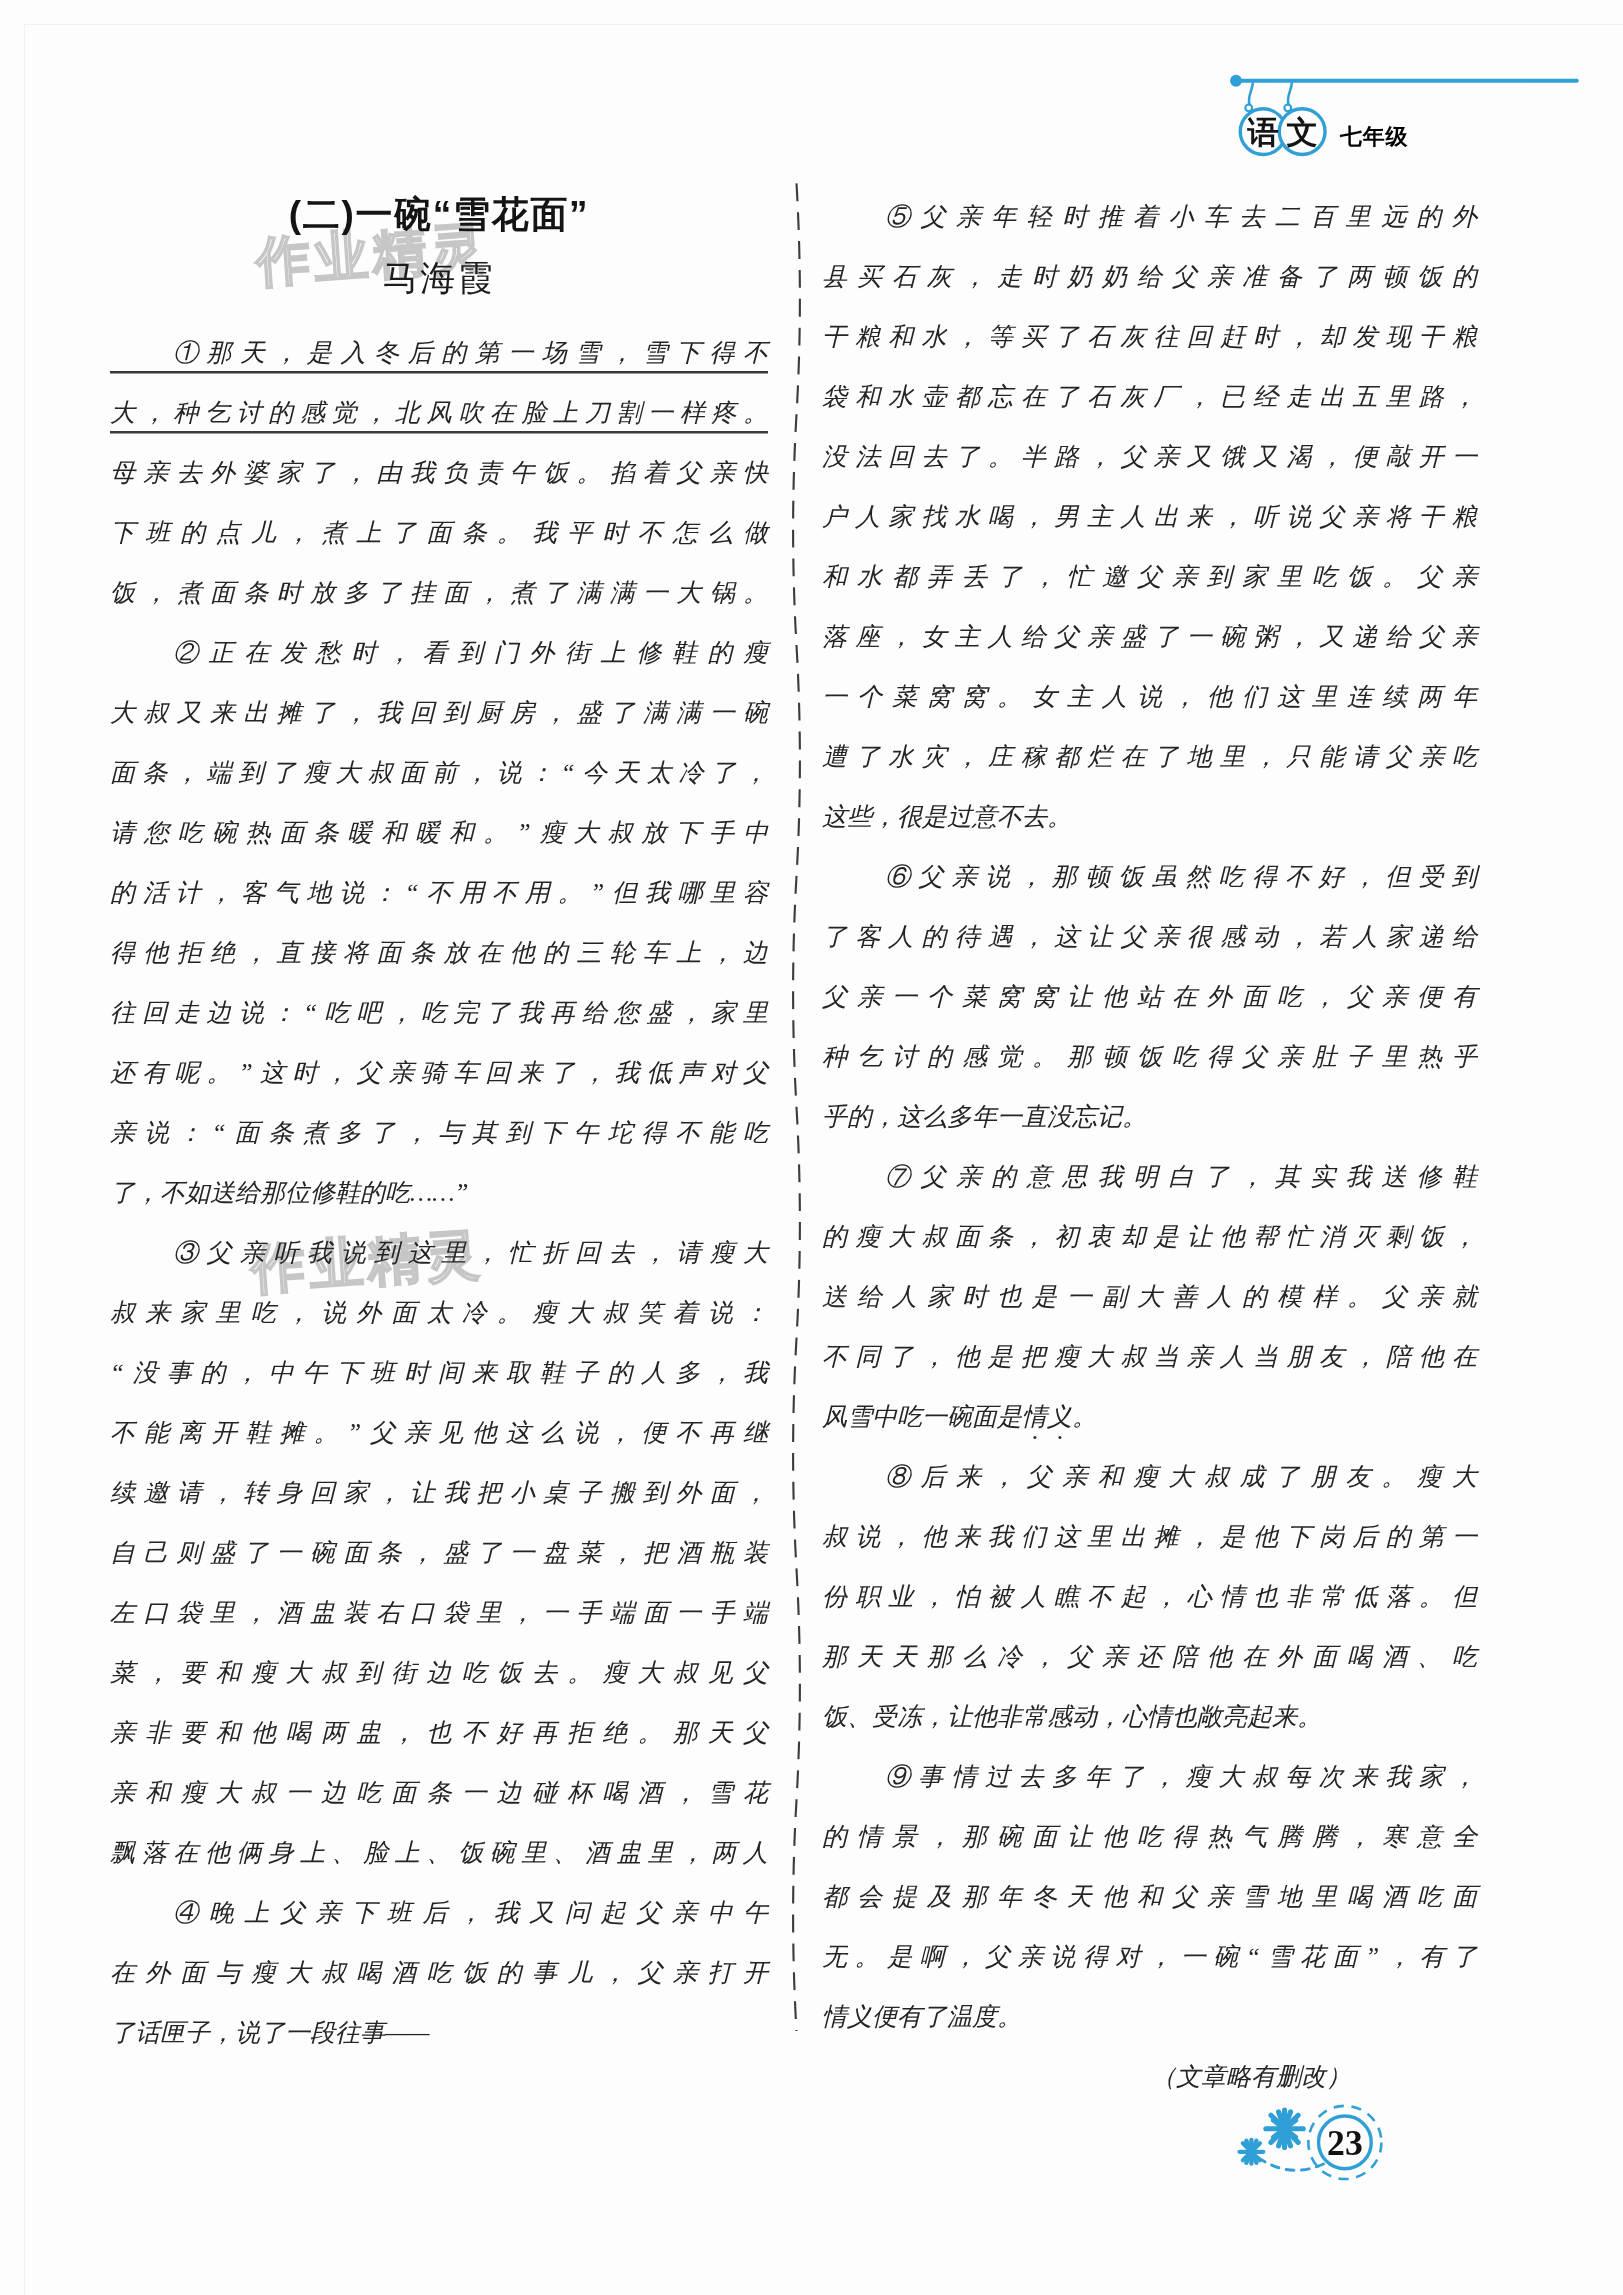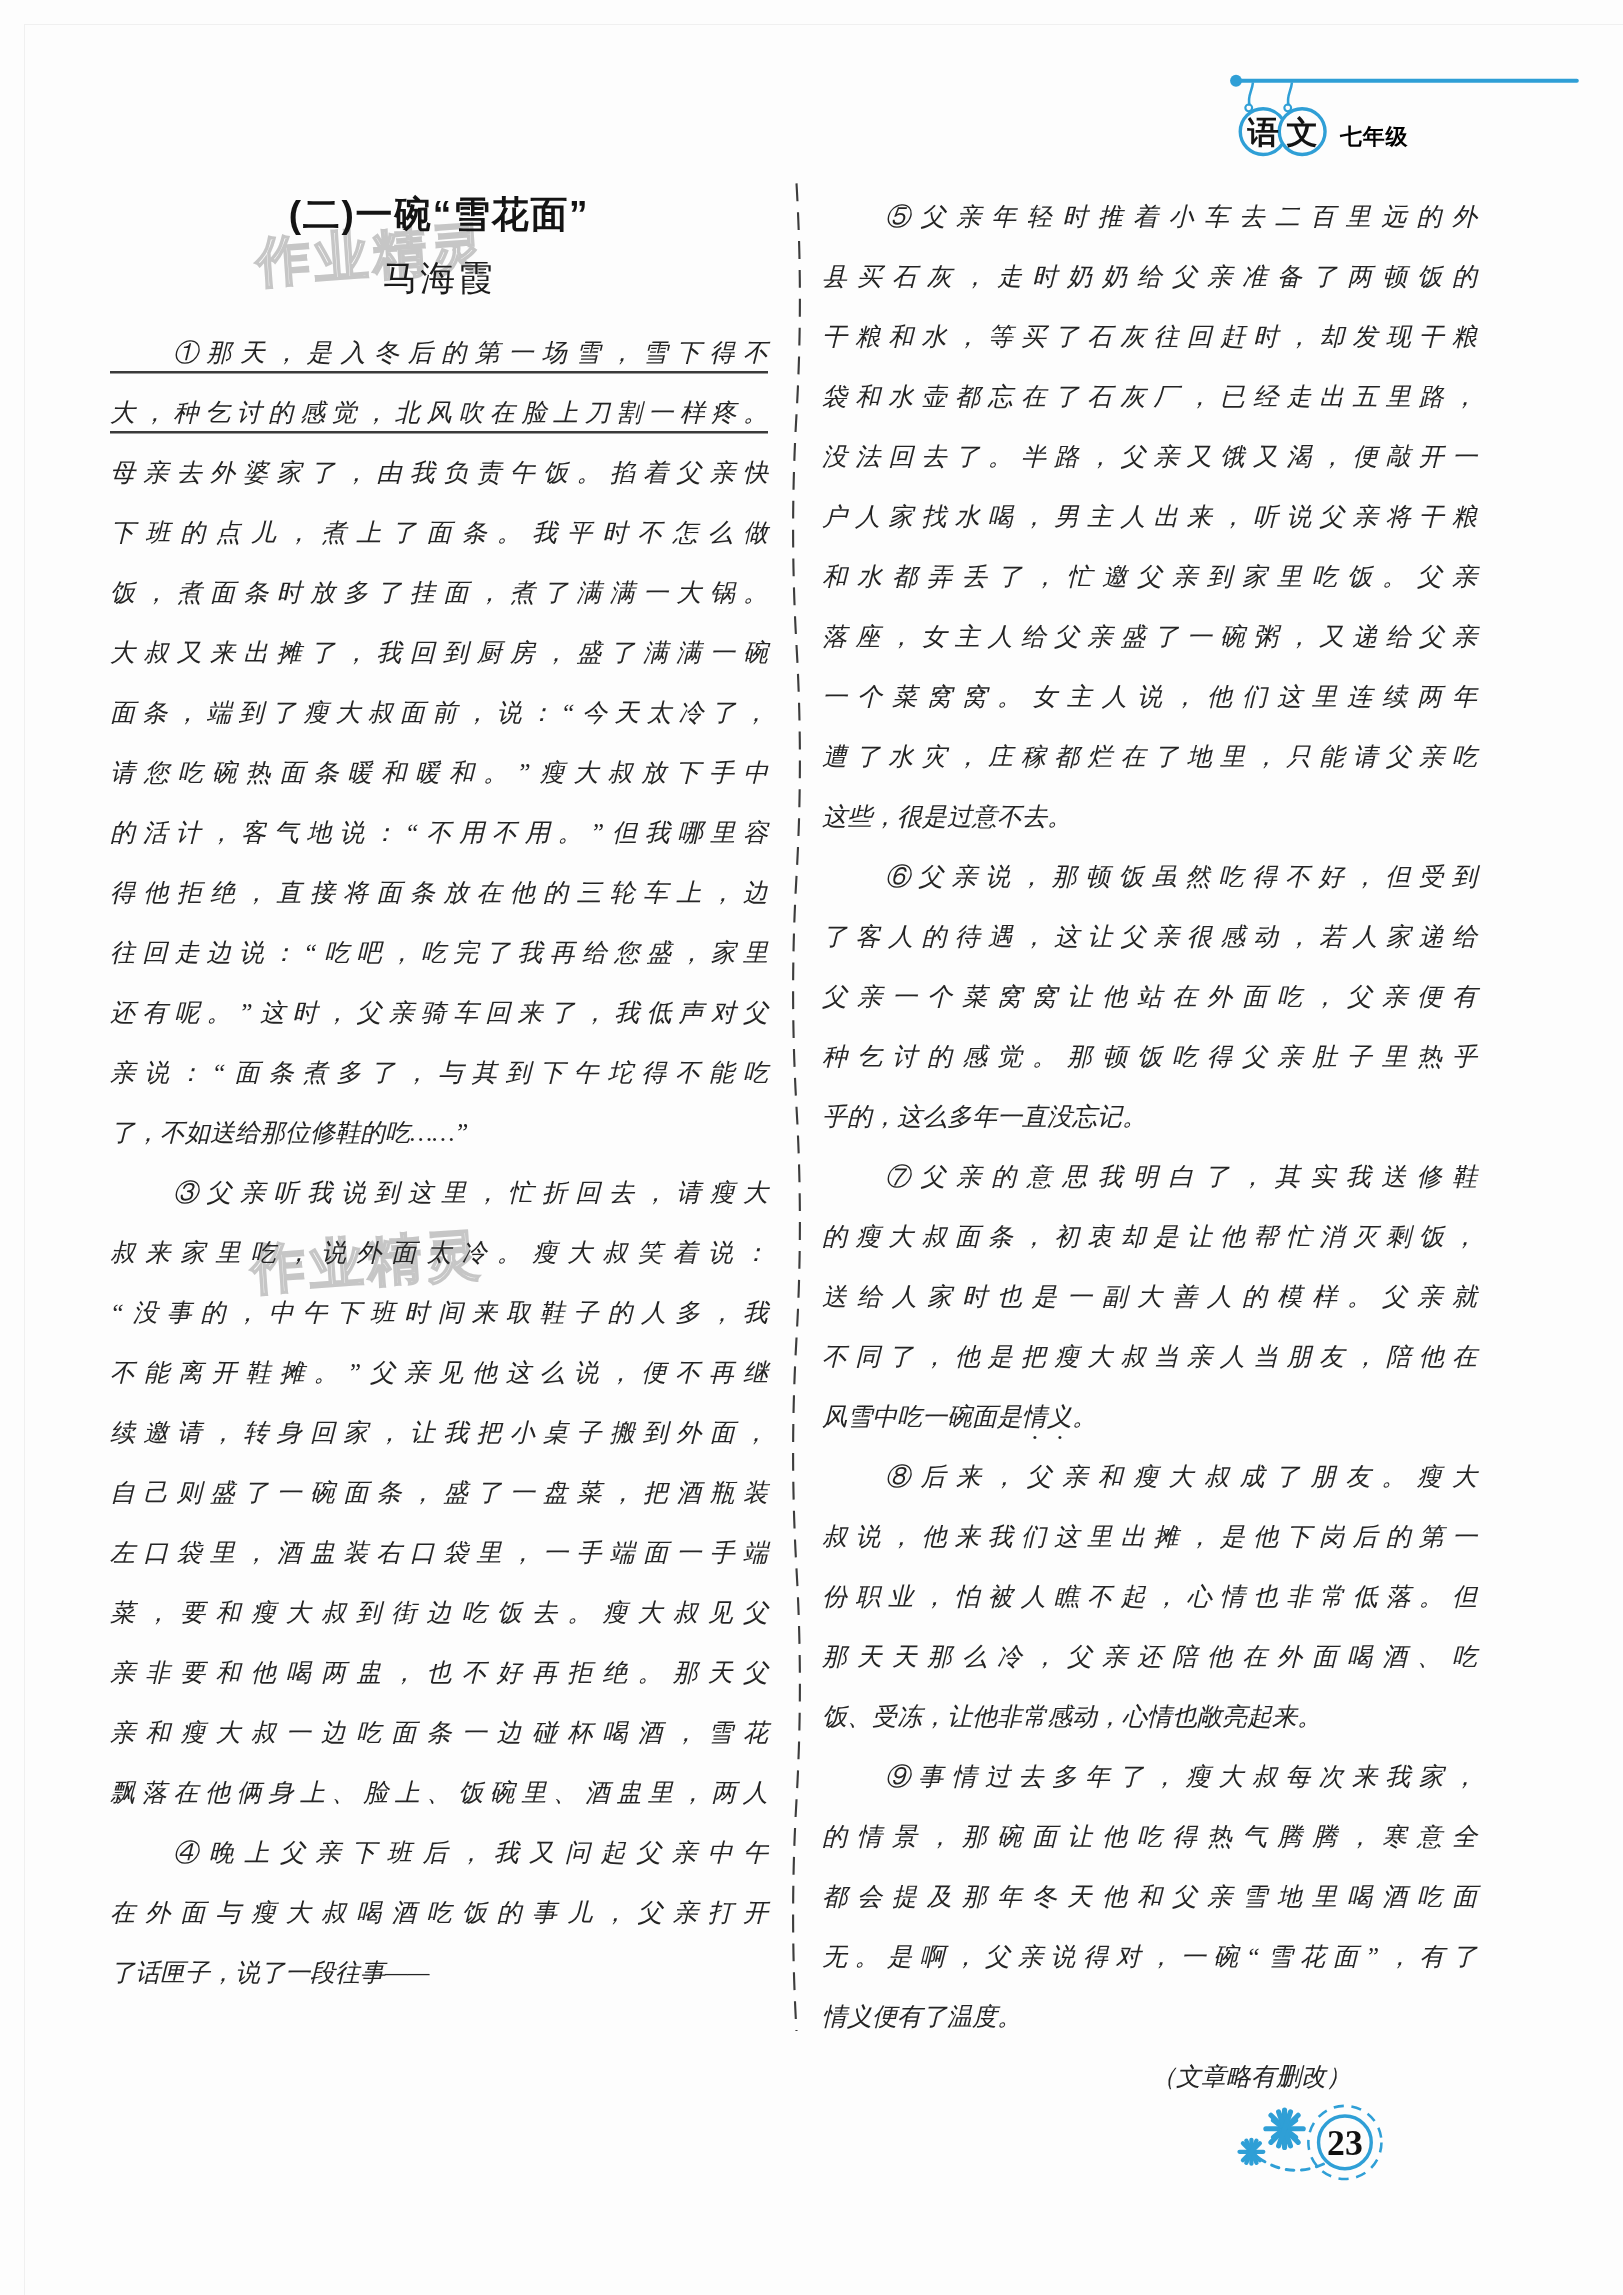--- a/index.html
+++ b/index.html
@@ -107,20 +107,21 @@
 
   <div class="title">(二)一碗“雪花面”</div>
   <div class="author">马海霞</div>
 
   <div class="col col-left" id="col-left">
       <div class="ln ind u">①那天，是入冬后的第一场雪，雪下得不</div>
       <div class="ln u">大，种乞讨的感觉，北风吹在脸上刀割一样疼。</div>
       <div class="ln">母亲去外婆家了，由我负责午饭。掐着父亲快</div>
       <div class="ln">下班的点儿，煮上了面条。我平时不怎么做</div>
       <div class="ln">饭，煮面条时放多了挂面，煮了满满一大锅。</div>
+      <div class="ln ind">②正在发愁时，看到门外街上修鞋的瘦</div>
       <div class="ln">大叔又来出摊了，我回到厨房，盛了满满一碗</div>
       <div class="ln">面条，端到了瘦大叔面前，说：“今天太冷了，</div>
       <div class="ln">请您吃碗热面条暖和暖和。”瘦大叔放下手中</div>
       <div class="ln">的活计，客气地说：“不用不用。”但我哪里容</div>
       <div class="ln">得他拒绝，直接将面条放在他的三轮车上，边</div>
       <div class="ln">往回走边说：“吃吧，吃完了我再给您盛，家里</div>
       <div class="ln">还有呢。”这时，父亲骑车回来了，我低声对父</div>
       <div class="ln">亲说：“面条煮多了，与其到下午坨得不能吃</div>
       <div class="ln end">了，不如送给那位修鞋的吃……”</div>
       <div class="ln ind">③父亲听我说到这里，忙折回去，请瘦大</div>

